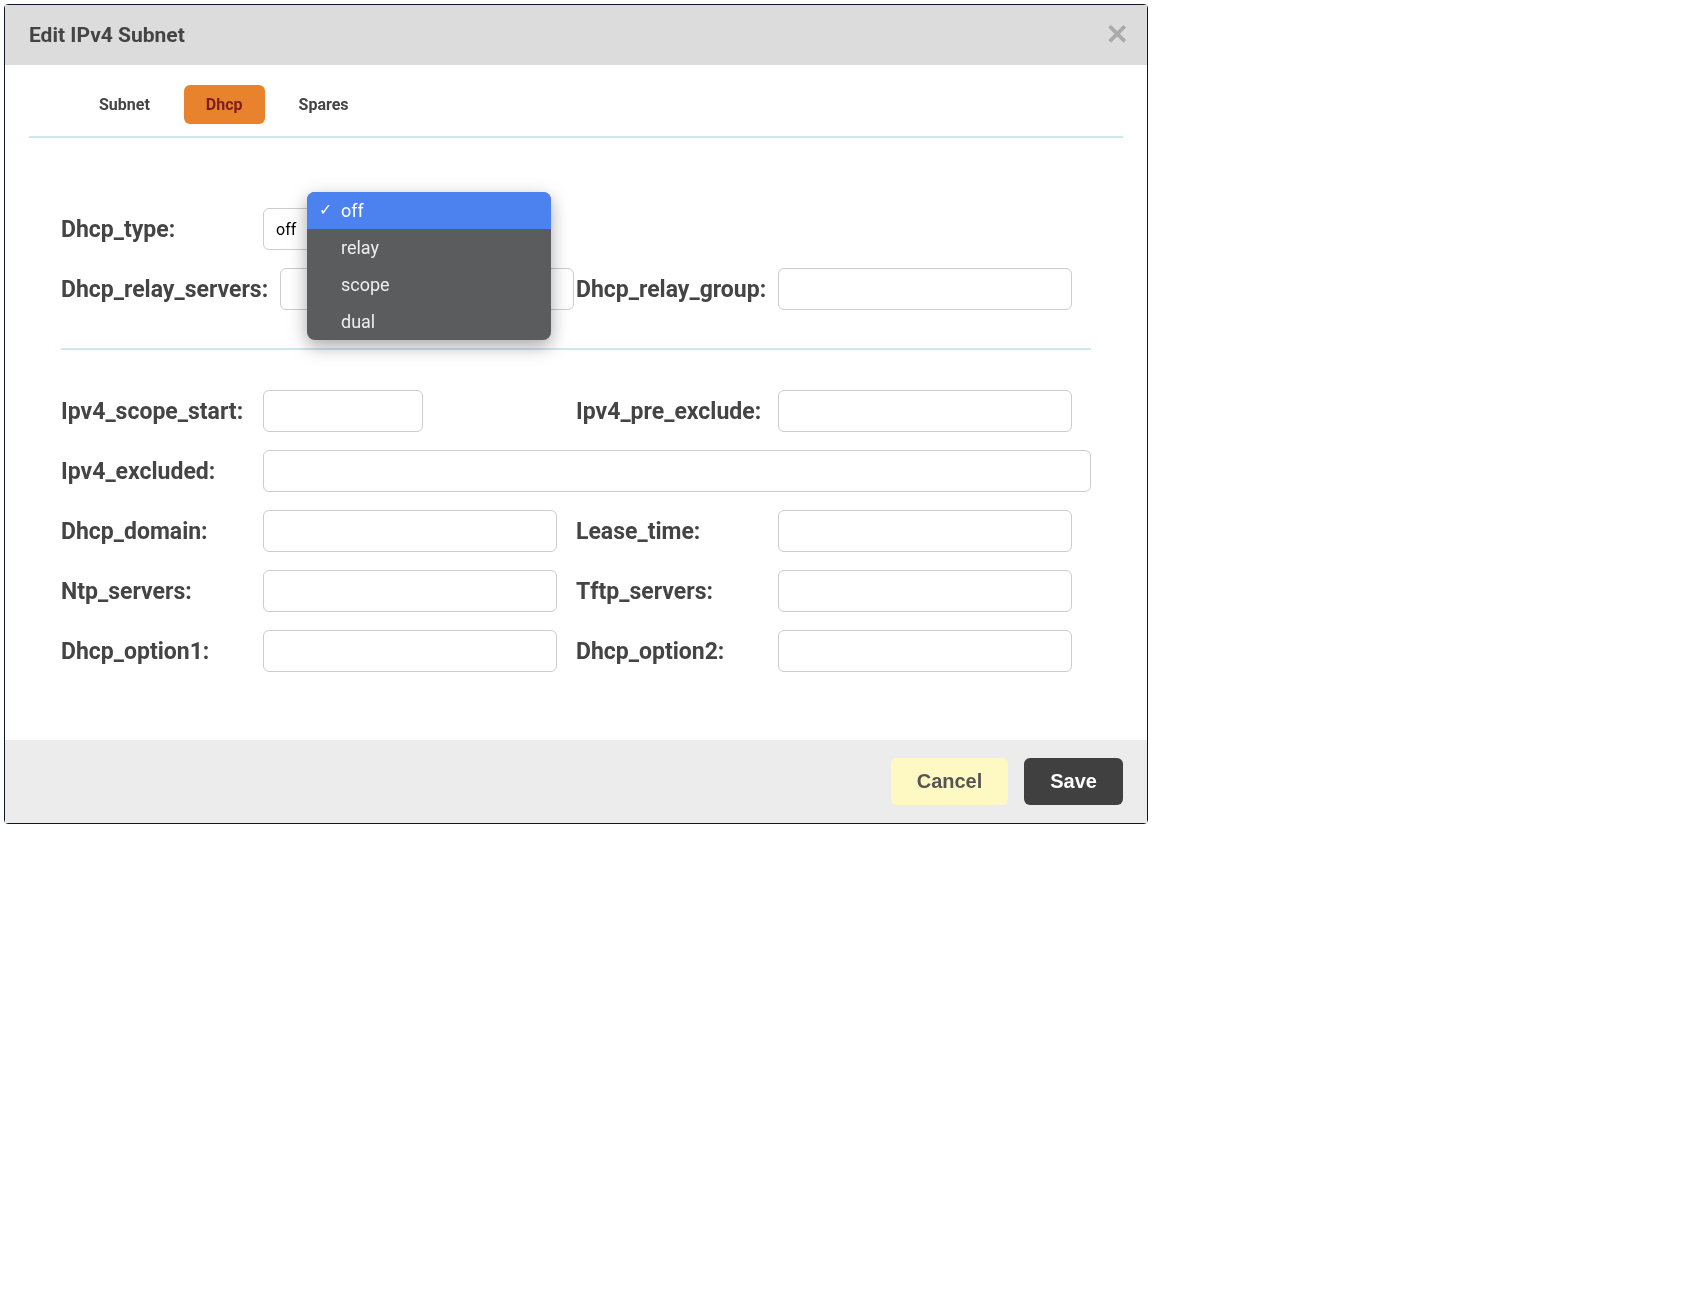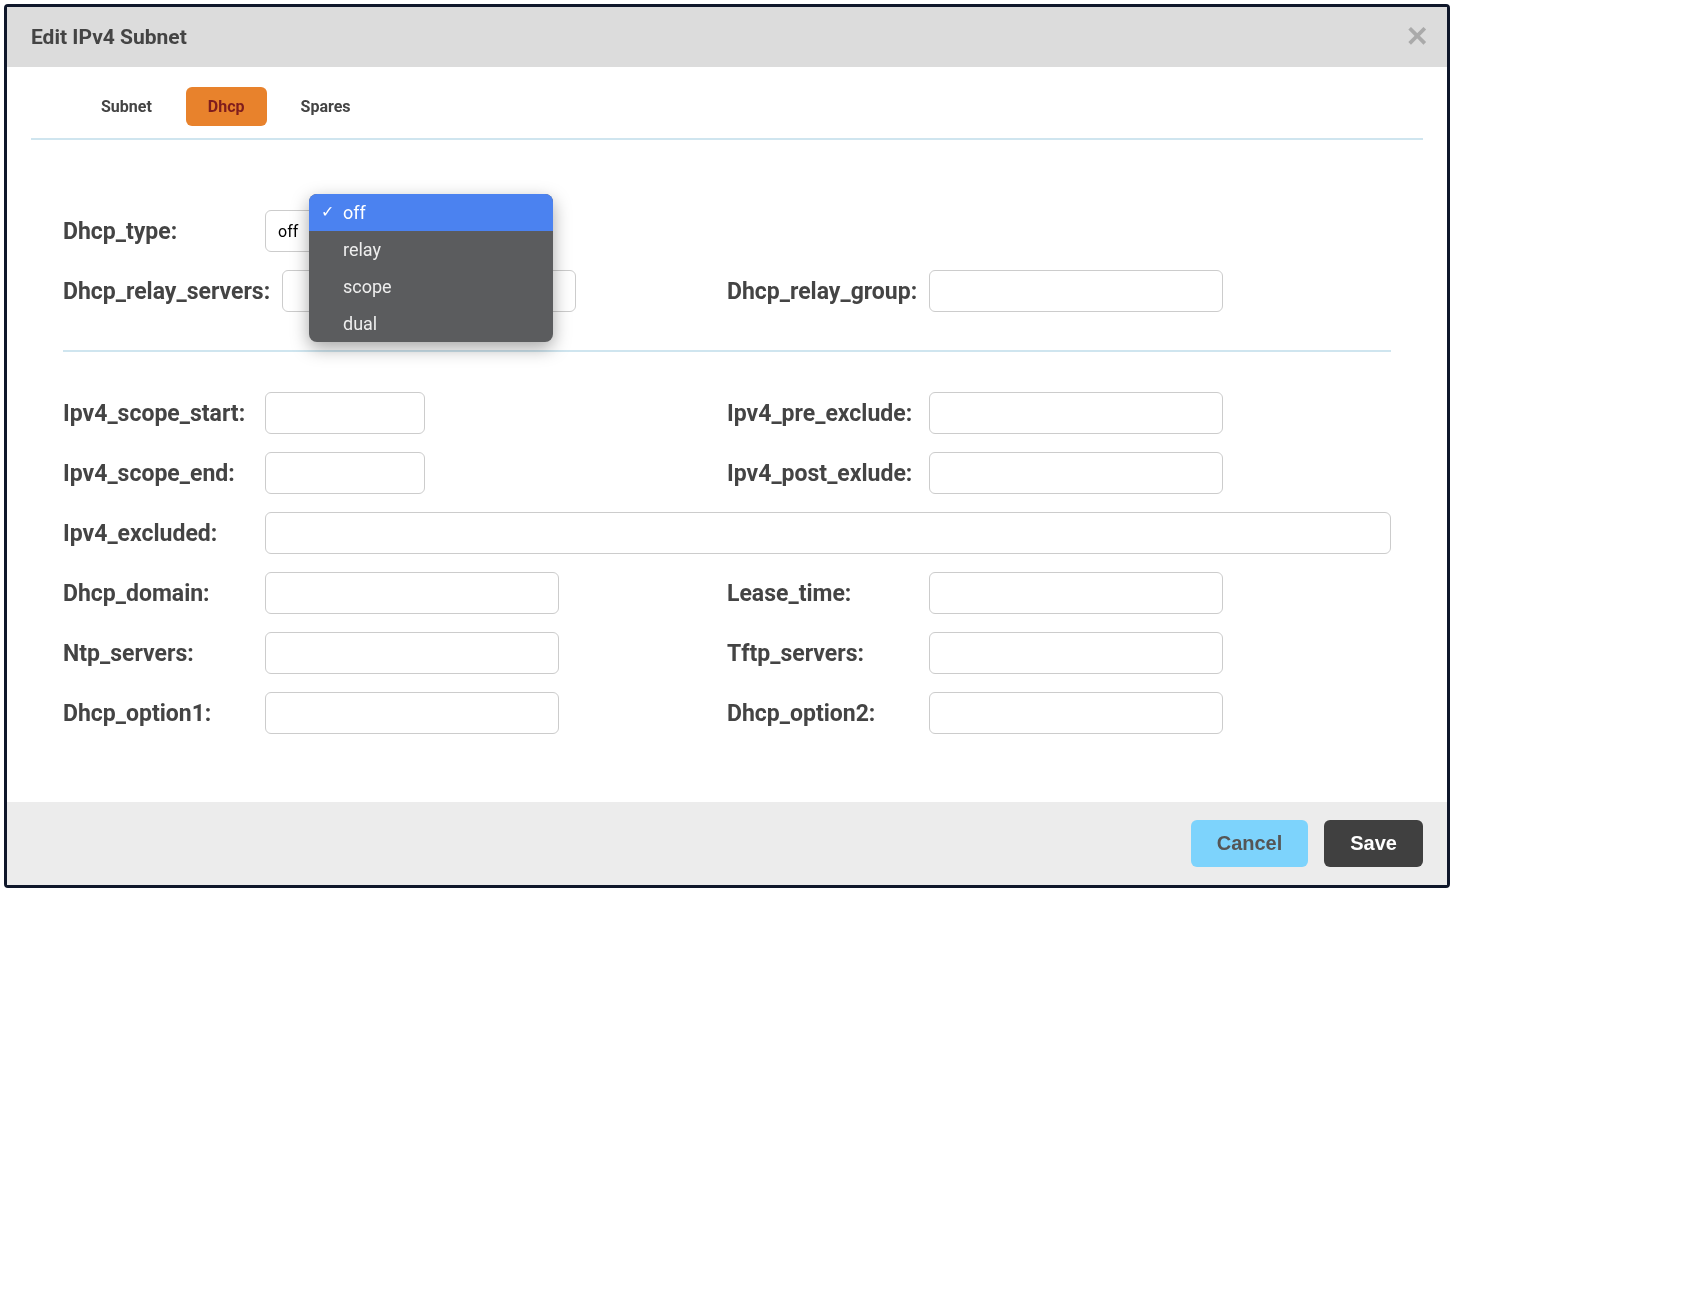--- a/index.html
+++ b/index.html
@@ -2,25 +2,25 @@
 <html><head>
   <meta charset="utf-8">
   <style>
     * { box-sizing: border-box; margin: 0; padding: 0; }
     body {
       font-family: -apple-system, BlinkMacSystemFont, "Segoe UI", Roboto, Helvetica, Arial, sans-serif;
       background: #fff;
       padding: 4px;
     }
     .modal {
-      border: 3px solid #0f172a;
+      border: 1px solid #0f172a;
       border-radius: 4px;
       overflow: visible;
       background: #fff;
-      width: 1446px;
+      width: 1144px;
       position: relative;
     }
     .modal-header {
       background: #dcdcdc;
       padding: 18px 24px;
       position: relative;
     }
     .modal-title {
       font-size: 21px;
       font-weight: 700;
@@ -141,21 +141,21 @@
       gap: 16px;
     }
     .btn {
       padding: 12px 26px;
       font-size: 20px;
       font-weight: 600;
       border: none;
       border-radius: 6px;
       cursor: pointer;
     }
-    .btn-cancel { background: #7dd3fc; color: #555; }
+    .btn-cancel { background: #fef9c3; color: #555; }
     .btn-save { background: #404040; color: #fff; }
     .chev { font-size: 12px; color: #666; }
   </style>
 </head>
 <body>
 
 <div class="modal">
 
   <div class="modal-header">
     <div class="modal-title">Edit IPv4 Subnet</div>
@@ -209,30 +209,20 @@
         <div class="half">
           <div class="label">Ipv4_scope_start:</div>
           <input type="text" class="inp-small" value="" style="">
         </div>
         <div class="half">
           <div class="label">Ipv4_pre_exclude:</div>
           <input type="text" class="inp-large" value="" style="">
         </div>
       </div>
 
-      <div class="row">
-        <div class="half">
-          <div class="label">Ipv4_scope_end:</div>
-          <input type="text" class="inp-small" value="" style="">
-        </div>
-        <div class="half">
-          <div class="label">Ipv4_post_exlude:</div>
-          <input type="text" class="inp-large" value="" style="">
-        </div>
-      </div>
 
       <div class="row">
         <div class="label">Ipv4_excluded:</div>
         <input type="text" class="inp-full" style="margin-left: 12px;" value="">
       </div>
 
       <div class="row">
         <div class="half">
           <div class="label">Dhcp_domain:</div>
           <input type="text" class="inp-med" value="" style="">

